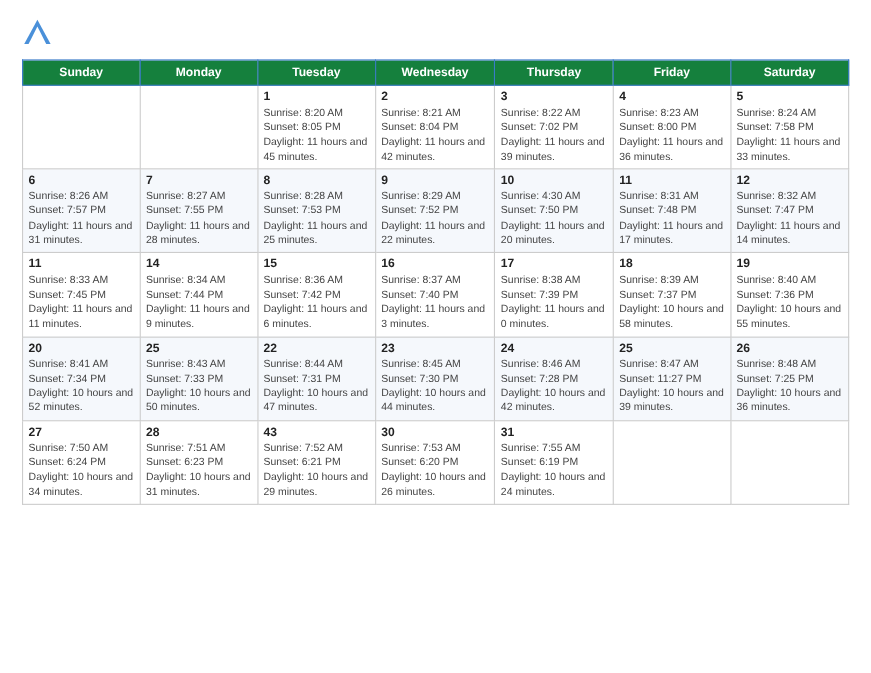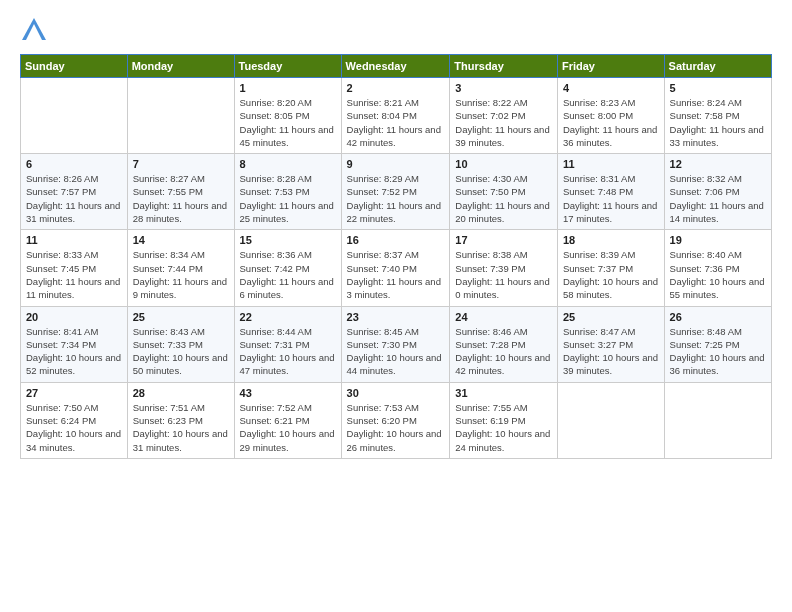--- a/index.html
+++ b/index.html
@@ -51,24 +51,24 @@
     .location-title {
       font-size: 15px;
       color: #555;
     }
     .calendar {
       width: 100%;
       border-collapse: collapse;
       font-size: 10px;
     }
     .calendar thead tr th {
-      background-color: #4d7c0f;
+      background-color: #15803d;
       color: #fff;
       padding: 5px 4px;
-      text-align: left;
+      text-align: center;
       font-size: 11px;
       font-weight: bold;
       border: 1px solid #3a7bc8;
     }
     .calendar tbody tr td {
       border: 1px solid #ccc;
       padding: 4px 5px;
       vertical-align: top;
       width: 113px;
       min-height: 70px;
@@ -194,21 +194,21 @@
           </td>
           <td>
             <span class="day-num">11</span>
             <div class="day-detail">Sunrise: 8:31 AM
 Sunset: 7:48 PM
 Daylight: 11 hours and 17 minutes.</div>
           </td>
           <td>
             <span class="day-num">12</span>
             <div class="day-detail">Sunrise: 8:32 AM
-Sunset: 7:06 PM
+Sunset: 7:47 PM
 Daylight: 11 hours and 14 minutes.</div>
           </td>
         </tr>
         <tr>
           <td>
             <span class="day-num">11</span>
             <div class="day-detail">Sunrise: 8:33 AM
 Sunset: 7:45 PM
 Daylight: 11 hours and 11 minutes.</div>
           </td>
@@ -276,21 +276,21 @@
           </td>
           <td>
             <span class="day-num">24</span>
             <div class="day-detail">Sunrise: 8:46 AM
 Sunset: 7:28 PM
 Daylight: 10 hours and 42 minutes.</div>
           </td>
           <td>
             <span class="day-num">25</span>
             <div class="day-detail">Sunrise: 8:47 AM
-Sunset: 3:27 PM
+Sunset: 11:27 PM
 Daylight: 10 hours and 39 minutes.</div>
           </td>
           <td>
             <span class="day-num">26</span>
             <div class="day-detail">Sunrise: 8:48 AM
 Sunset: 7:25 PM
 Daylight: 10 hours and 36 minutes.</div>
           </td>
         </tr>
         <tr>

